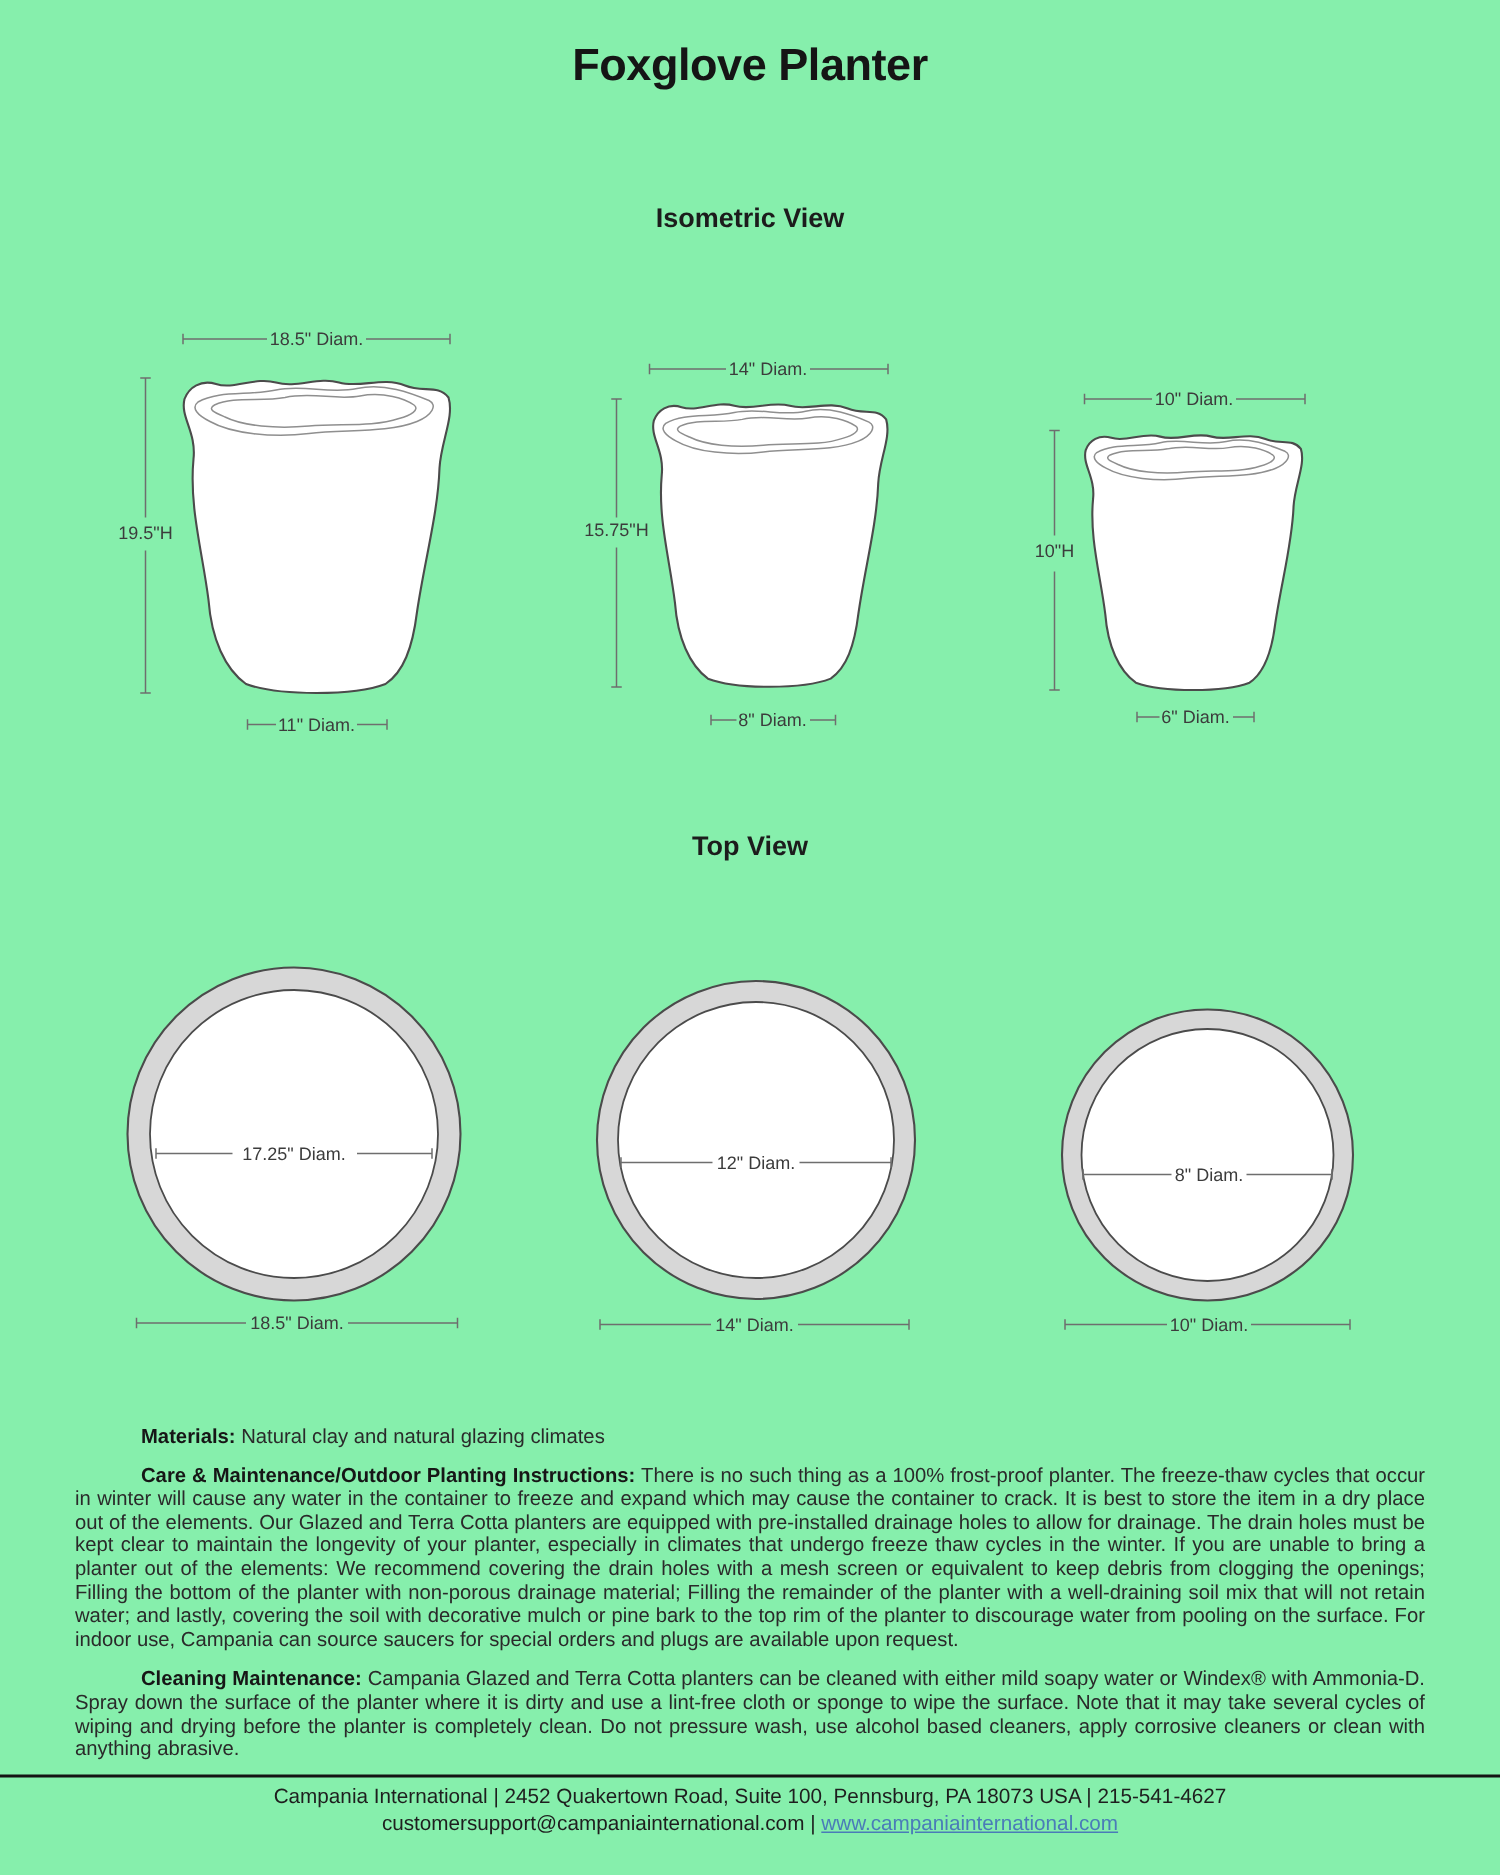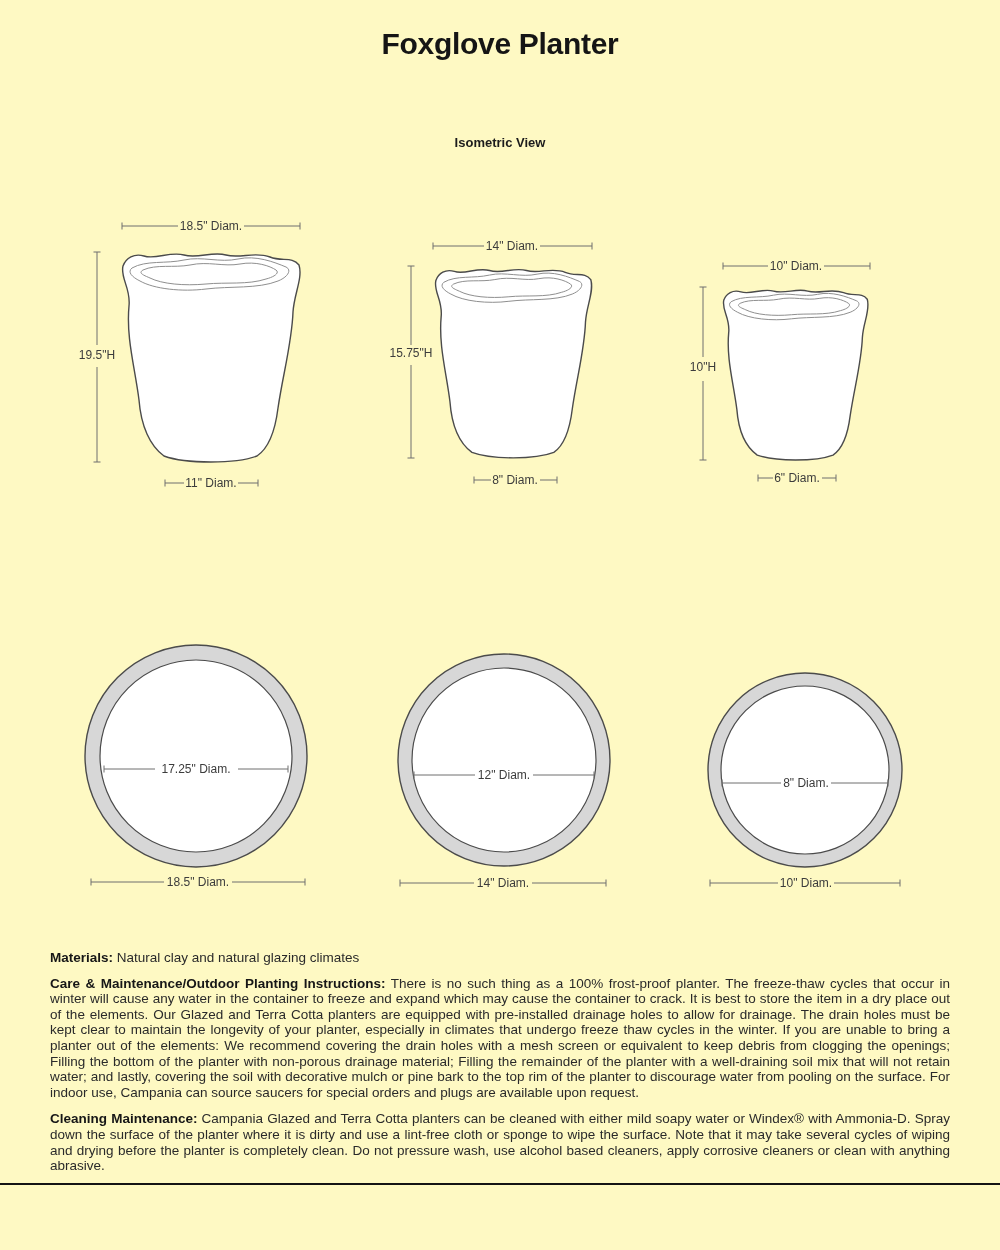--- a/index.html
+++ b/index.html
@@ -1,47 +1,47 @@
 <!DOCTYPE html>
 <html><head>
 <meta charset="utf-8">
 <style>
   * { margin:0; padding:0; box-sizing:border-box; }
   body { background:#fff; }
   .page {
-    position:relative; width:1000px; height:1250px; background:#fef9c3;
+    position:relative; width:1000px; height:1250px; background:#86efac;
     font-family:"Liberation Sans", sans-serif; color:#2a2a2a; overflow:hidden;padding-left:41px;
   }
   .page-title {
     position:absolute; top:27px; left:0; width:100%; text-align:center;
     font-size:30px; font-weight:bold; letter-spacing:-0.3px; color:#151515;
   }
   .section-heading {
     position:absolute; left:0; width:100%; text-align:center;
-    font-size:13px; font-weight:bold; color:#1c1c1c;
+    font-size:18px; font-weight:bold; color:#1c1c1c;
   }
   #iso-heading { top:135px; }
   #top-heading { top:554px; }
   svg.drawing { position:absolute; left:0; }
   #iso-svg { top:195px; }
   #topview-svg { top:620px; }
   svg text {
     font-family:"Liberation Sans", sans-serif; font-size:12px; fill:#3c3c3c;
   }
   .vessel-outline { fill:#ffffff; stroke:#4b4b4b; stroke-width:1.4; vector-effect:non-scaling-stroke; }
   .vessel-rim { fill:none; stroke:#8f8f8f; stroke-width:1; vector-effect:non-scaling-stroke; }
   .dim line { stroke:#6e6e6e; stroke-width:1; }
   .text-block {
     position:absolute; left:50px; width:900px; top:950px;
     font-size:13.5px; line-height:15.6px; color:#2a2a2a;
     text-align:justify; text-align-last:left;
   }
   .text-block p.materials { margin:0 0 10px 0; text-align:left; }
   .text-block p.care { margin:0 0 11px 0; }
-  .text-block b { color:#161616; }
+  .text-block b { color:#161616;margin-left:44px; }
   .footer-rule { position:absolute; top:1183px; left:0; width:1000px; height:2px; background:#141414; }
   .footer {
     position:absolute; top:1189px; left:0; width:100%; text-align:center;
     font-size:13.8px; line-height:18px; color:#1e1e1e;
   }
   .footer a { color:#4a7cb8; text-decoration:underline; cursor:pointer; }
 </style>
 </head>
 <body>
 
@@ -130,20 +130,21 @@
     </g>
     <g class="dim">
       <line x1="758" y1="279.5" x2="758" y2="286.5"></line>
         <line x1="758" y1="283" x2="773" y2="283"></line>
       <text x="797" y="287" text-anchor="middle">6" Diam.</text>
       <line x1="822" y1="283" x2="836" y2="283"></line>
         <line x1="836" y1="279.5" x2="836" y2="286.5"></line>
     </g>
   </svg>
 
+  <div class="section-heading" id="top-heading">Top View</div>
 
   <svg id="topview-svg" class="drawing" width="1000" height="290" viewBox="0 0 1000 290">
 
     <g>
       <circle cx="196" cy="136" r="111" stroke="#4b4b4b" stroke-width="1.4" fill="#d7d7d7"></circle>
       <circle cx="196" cy="136" r="96" fill="#ffffff" stroke="#4b4b4b" stroke-width="1.2"></circle>
       <g class="dim">
         <line x1="104" y1="145.5" x2="104" y2="152.5"></line>
           <line x1="104" y1="149" x2="155" y2="149"></line>
         <text x="196" y="153" text-anchor="middle">17.25" Diam.</text>
@@ -201,14 +202,20 @@
   <div class="text-block">
     <p class="materials"><b>Materials:</b>
       <span>Natural clay and natural glazing climates</span></p>
     <p class="care"><b>Care &amp; Maintenance/Outdoor Planting Instructions:</b>
       <span>There is no such thing as a 100% frost-proof planter. The freeze-thaw cycles that occur in winter will cause any water in the container to freeze and expand which may cause the container to crack. It is best to store the item in a dry place out of the elements. Our Glazed and Terra Cotta planters are equipped with pre-installed drainage holes to allow for drainage. The drain holes must be kept clear to maintain the longevity of your planter, especially in climates that undergo freeze thaw cycles in the winter. If you are unable to bring a planter out of the elements: We recommend covering the drain holes with a mesh screen or equivalent to keep debris from clogging the openings; Filling the bottom of the planter with non-porous drainage material; Filling the remainder of the planter with a well-draining soil mix that will not retain water; and lastly, covering the soil with decorative mulch or pine bark to the top rim of the planter to discourage water from pooling on the surface. For indoor use, Campania can source saucers for special orders and plugs are available upon request.</span></p>
     <p class="cleaning"><b>Cleaning Maintenance:</b>
       <span>Campania Glazed and Terra Cotta planters can be cleaned with either mild soapy water or Windex® with Ammonia-D. Spray down the surface of the planter where it is dirty and use a lint-free cloth or sponge to wipe the surface. Note that it may take several cycles of wiping and drying before the planter is completely clean. Do not pressure wash, use alcohol based cleaners, apply corrosive cleaners or clean with anything abrasive.</span></p>
   </div>
 
   <div class="footer-rule"></div>
+  <div class="footer">
+    <div>Campania International | 2452 Quakertown Road, Suite 100, Pennsburg, PA 18073 USA | 215-541-4627</div>
+    <div><span>customersupport@campaniainternational.com</span>
+      <span>|</span>
+      <a>www.campaniainternational.com</a></div>
+  </div>
 
 </div>
 
 </body></html>

